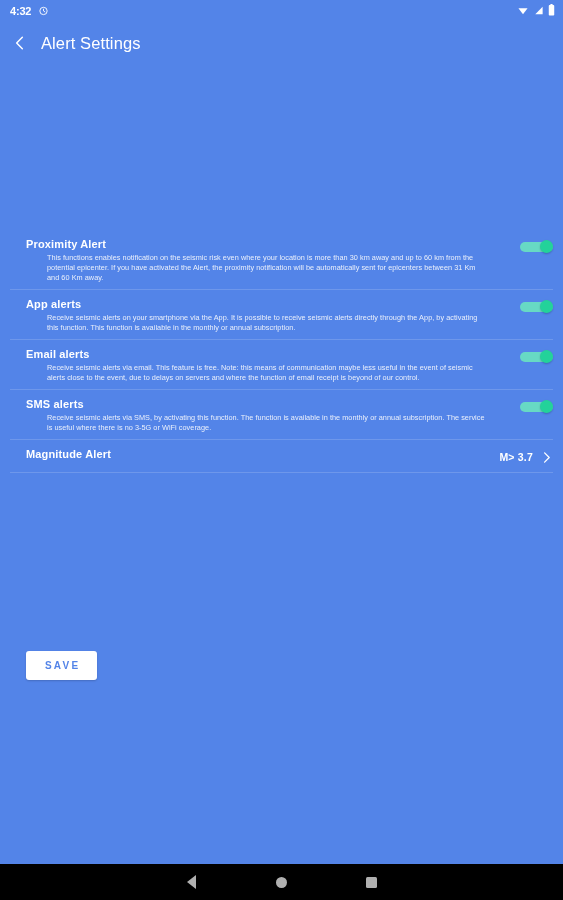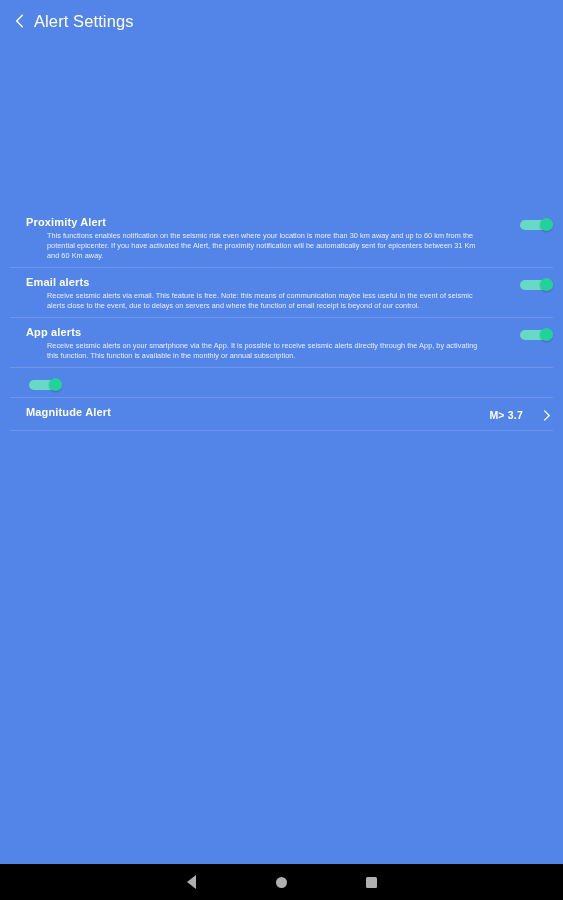--- a/index.html
+++ b/index.html
@@ -52,21 +52,21 @@
     gap: 4px;
   }
 
   
   .app-bar {
     height: 42px;
     flex: 0 0 42px;
     display: flex;
     align-items: center;
     padding-left: 10px;
-    gap: 4px;
+    gap: 11px;
   }
   .back-chevron {
     width: 20px;
     height: 20px;
     display: flex;
     align-items: center;
     justify-content: center;
     cursor: pointer;
   }
   .app-title {
@@ -159,21 +159,21 @@
     height: 13px;
     border-radius: 50%;
     background: #23d29a;
     box-shadow: 0 1px 2px rgba(0,0,0,0.22);
   }
 
   
   .magnitude-control {
     display: flex;
     align-items: center;
-    gap: 16px;
+    gap: 6px;
     padding-top: 0;
   }
   .magnitude-value {
     font-size: 10.5px;
     font-weight: bold;
     color: #ffffff;
     letter-spacing: 0.2px;
     white-space: nowrap;
   }
   .chevron-right {
@@ -240,20 +240,49 @@
     width: 11px; height: 11px;
     border-radius: 1.5px;
     background: #b0b0b0;
   }
 </style>
 </head>
 <body>
 
 <div id="app">
 
+  <div class="status-bar">
+    <div class="status-left">
+      <span class="status-time">4:32</span>
+      <span>
+        <svg width="11" height="11" viewBox="0 0 24 24">
+          <circle cx="12" cy="13" r="8" fill="none" stroke="#ffffff" stroke-width="2"></circle>
+          <path d="M12 9v4l3 2" fill="none" stroke="#ffffff" stroke-width="2" stroke-linecap="round"></path>
+        </svg>
+      </span>
+    </div>
+    <div class="status-right">
+      <span>
+        <svg width="12" height="11" viewBox="0 0 24 24">
+          <path d="M2 7 L22 7 L12 20 Z" fill="#ffffff"></path>
+        </svg>
+      </span>
+      <span>
+        <svg width="11" height="11" viewBox="0 0 24 24">
+          <path d="M21 4 L21 20 L5 20 Z" fill="#ffffff"></path>
+        </svg>
+      </span>
+      <span>
+        <svg width="7" height="12" viewBox="0 0 12 22">
+          <rect x="4" y="0" width="4" height="2" fill="#ffffff"></rect>
+          <rect x="1" y="2" width="10" height="19" rx="1.5" fill="#ffffff"></rect>
+        </svg>
+      </span>
+    </div>
+  </div>
 
   <div class="app-bar">
     <span class="back-chevron">
       <svg width="16" height="16" viewBox="0 0 24 24">
         <path d="M15.5 3.5 L7 12 L15.5 20.5" fill="none" stroke="#ffffff" stroke-width="2.2" stroke-linecap="round" stroke-linejoin="round"></path>
       </svg>
     </span>
     <span class="app-title">Alert Settings</span>
   </div>
 
@@ -269,45 +298,49 @@
       <div class="setting-control">
         <span class="switch">
           <span class="track"></span>
           <span class="thumb"></span>
         </span>
       </div>
     </div>
 
     <div class="setting-row">
       <div class="setting-text">
-        <div class="setting-title">Email alerts</div>
-        <div class="setting-desc">Receive seismic alerts via email. This feature is free. Note: this means of communication maybe less useful in the event of seismic alerts close to the event, due to delays on servers and where the function of email receipt is beyond of our control.</div>
+        <div class="setting-title">App alerts</div>
+        <div class="setting-desc">Receive seismic alerts on your smartphone via the App. It is possible to receive seismic alerts directly through the App, by activating this function. This function is available in the monthly or annual subscription.</div>
       </div>
       <div class="setting-control">
         <span class="switch">
           <span class="track"></span>
           <span class="thumb"></span>
         </span>
       </div>
     </div>
 
     <div class="setting-row">
       <div class="setting-text">
-        <div class="setting-title">App alerts</div>
-        <div class="setting-desc">Receive seismic alerts on your smartphone via the App. It is possible to receive seismic alerts directly through the App, by activating this function. This function is available in the monthly or annual subscription.</div>
+        <div class="setting-title">Email alerts</div>
+        <div class="setting-desc">Receive seismic alerts via email. This feature is free. Note: this means of communication maybe less useful in the event of seismic alerts close to the event, due to delays on servers and where the function of email receipt is beyond of our control.</div>
       </div>
       <div class="setting-control">
         <span class="switch">
           <span class="track"></span>
           <span class="thumb"></span>
         </span>
       </div>
     </div>
 
     <div class="setting-row">
+      <div class="setting-text">
+        <div class="setting-title">SMS alerts</div>
+        <div class="setting-desc">Receive seismic alerts via SMS, by activating this function. The function is available in the monthly or annual subscription. The service is useful where there is no 3-5G or WiFi coverage.</div>
+      </div>
       <div class="setting-control">
         <span class="switch">
           <span class="track"></span>
           <span class="thumb"></span>
         </span>
       </div>
     </div>
 
     <div class="setting-row">
       <div class="setting-text">
@@ -318,20 +351,23 @@
         <span class="chevron-right">
           <svg width="13" height="15" viewBox="0 0 24 24">
             <path d="M8.5 3.5 L17 12 L8.5 20.5" fill="none" stroke="#ffffff" stroke-width="2.4" stroke-linecap="round" stroke-linejoin="round"></path>
           </svg>
         </span>
       </div>
     </div>
 
   </div>
 
+  <div class="save-area">
+    <button class="save-button">SAVE</button>
+  </div>
 
   <div class="filler"></div>
 
   <div class="nav-bar">
     <div class="nav-slot">
       <span class="nav-back"></span>
     </div>
     <div class="nav-slot">
       <span class="nav-home"></span>
     </div>

